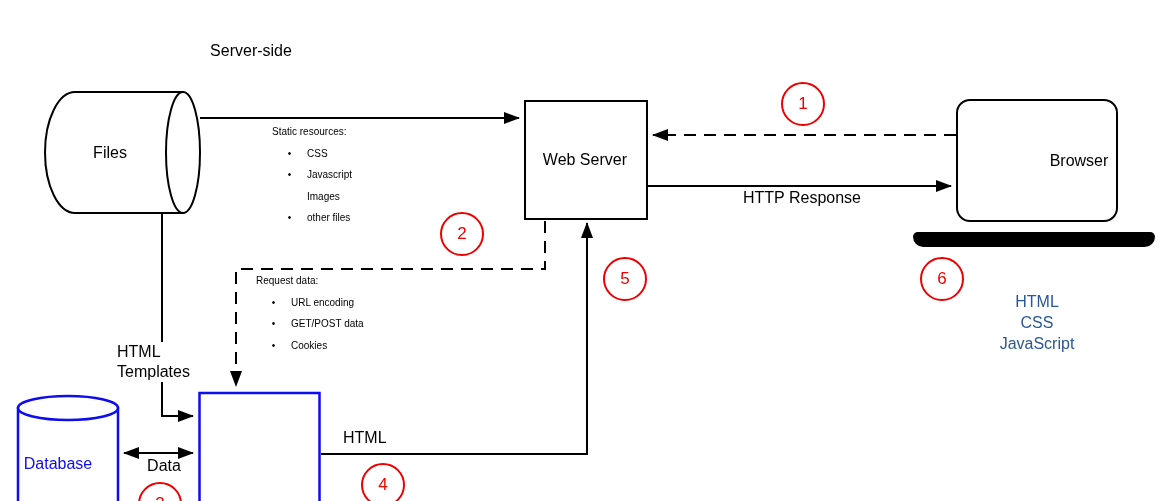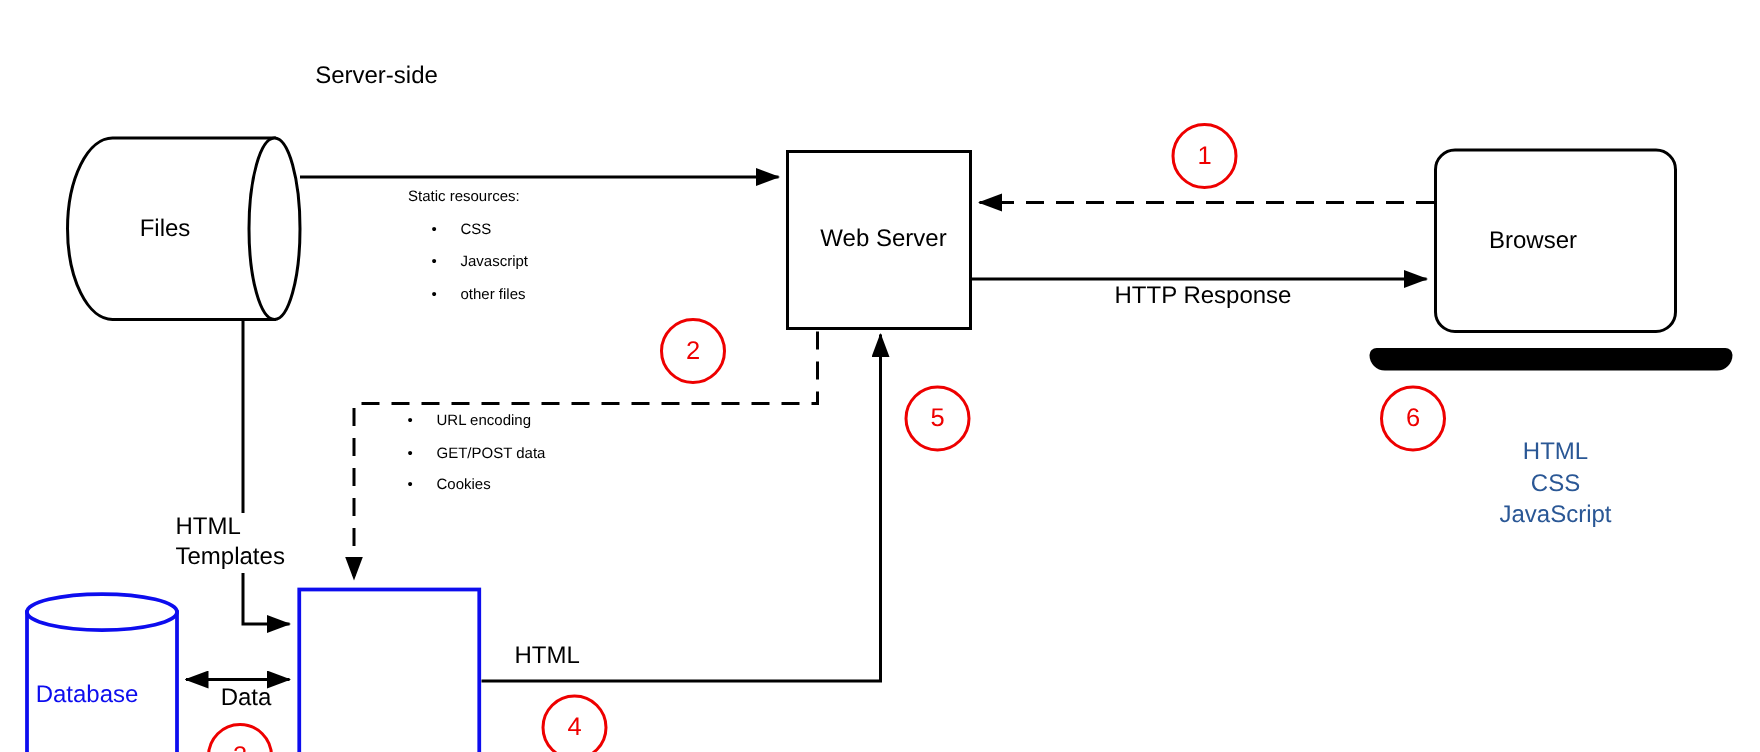--- a/index.html
+++ b/index.html
@@ -83,41 +83,46 @@
     <path class="edge" d="M 162 177 V 380 H 193" marker-end="url(#ah)"></path>
 
     <path class="edge" d="M 124 417 H 193" marker-start="url(#ahr)" marker-end="url(#ah)"></path>
 
     <path class="edge" d="M 321 418 H 587 V 187" marker-end="url(#ah)"></path>
   </svg>
 
   <div class="lbl center" style="left:181px;top:5px;width:140px;">Server-side</div>
 
   <div class="lbl center" style="left:40px;top:107px;width:140px;">Files</div>
-  <div class="lbl center" style="left:538px;top:114px;width:102px;">Web Server</div>
-  <div class="lbl center" style="left:957px;top:115px;width:130px;">Browser</div>
+  <div class="lbl center" style="left:525px;top:114px;width:102px;text-align:right;">Web Server</div>
+  <div class="lbl center" style="left:1014px;top:115px;width:130px;">Browser</div>
   <div class="lbl center blue" style="left:18px;top:418px;width:80px;">Database</div>
 
   <div class="listblock" style="left:272px;top:85px;">
     <div>Static resources:</div>
     <div class="listrow">
       <span class="bullet">•</span>
       <span>CSS</span>
     </div>
     <div class="listrow">
       <span class="bullet">•</span>
       <span>Javascript</span>
     </div>
     <div class="listrow">
+      <span class="bullet"></span>
+      <span>Images</span>
+    </div>
+    <div class="listrow">
       <span class="bullet">•</span>
       <span>other files</span>
     </div>
   </div>
 
   <div class="listblock" style="left:256px;top:234px;">
+    <div>Request data:</div>
     <div class="listrow">
       <span class="bullet">•</span>
       <span>URL encoding</span>
     </div>
     <div class="listrow">
       <span class="bullet">•</span>
       <span>GET/POST data</span>
     </div>
     <div class="listrow">
       <span class="bullet">•</span>

